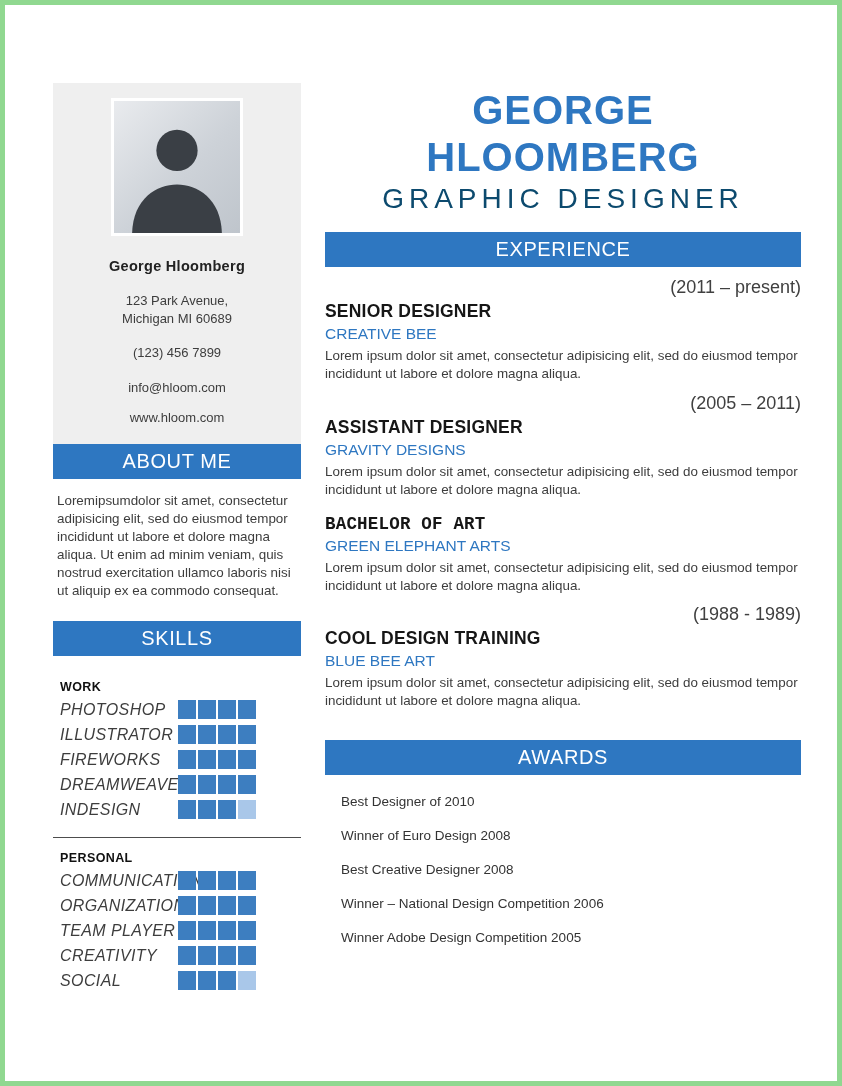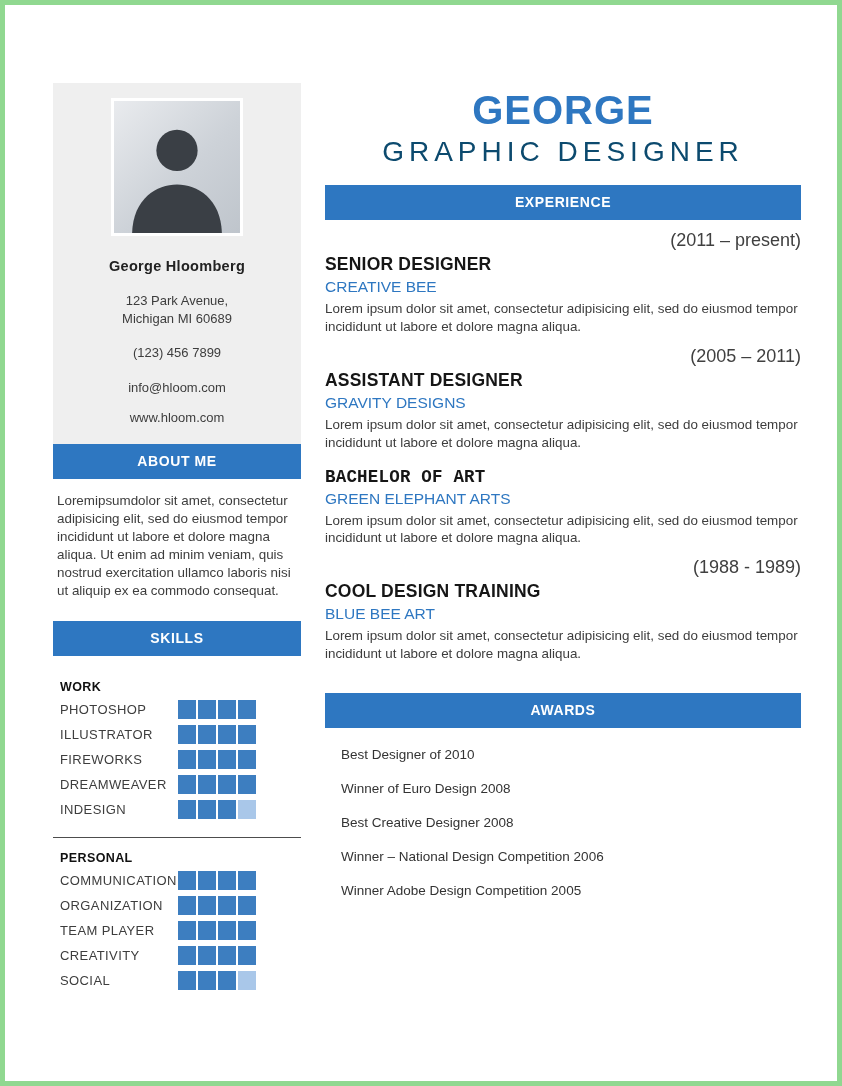--- a/index.html
+++ b/index.html
@@ -27,36 +27,36 @@
   }
   .photo-frame svg { position:absolute; bottom:-2px; left:0; width:100%; height:92%; }
   .person-name { margin-top:22px; font-size:14.5px; font-weight:bold; color:#222; letter-spacing:0.3px; }
   .contact-line { font-size:13px; color:#3d3d3d; line-height:1.35; }
   .contact-address { margin-top:18px; }
   .contact-phone { margin-top:17px; }
   .contact-email { margin-top:17px; }
   .contact-website { margin-top:13px; }
 
   .banner {
-    background:#2e77c1; color:#ffffff; font-weight:bold;
-    text-align:center; font-size:14px; letter-spacing:0.6px;
+    background:#2e77c1; color:#ffffff; font-weight:normal;
+    text-align:center; font-size:20px; letter-spacing:0.6px;
     height:35px; line-height:35px;
   }
   .about-text {
     margin:13px 4px 0; font-size:13.4px; line-height:1.34;
     color:#3d3d3d; text-align:left;
   }
   .skills-banner { margin-top:22px; }
 
   .skill-group { margin-top:24px; padding:0 7px; }
   .skill-group.with-divider { border-top:1px solid #4d4d4d; padding-top:13px; margin-top:18px; }
   .skill-group-title { font-size:12.5px; font-weight:bold; color:#111; letter-spacing:0.4px; }
   .skill-row { display:flex; align-items:center; margin-top:6px; }
   .skill-row:first-of-type { margin-top:10px; }
-  .skill-label { width:118px; font-size:13px; letter-spacing:0.4px; color:#3d3d3d; }
+  .skill-label { width:118px; font-size:16px; letter-spacing:0.4px; color:#3d3d3d;font-style:italic; }
   .skill-meter { display:flex; gap:2px; }
   .skill-meter .square { width:18px; height:19px; background:#3d7ec0; display:inline-block; }
   .skill-meter .square.light { background:#a9c7e9; }
 
   
   .main { position:absolute; left:320px; top:82px; width:476px; }
   .first-name, .last-name {
     font-size:40px; font-weight:bold; color:#2e77c1;
     text-align:center; letter-spacing:1px; line-height:1.18;
   }
@@ -203,20 +203,21 @@
             <span class="square light"></span>
           </span>
       </div>
     </div>
 
   </div>
 
   <div class="main">
 
     <div class="first-name">GEORGE</div>
+    <div class="last-name">HLOOMBERG</div>
     <div class="job-title">GRAPHIC DESIGNER</div>
 
     <div class="banner experience-banner">EXPERIENCE</div>
 
     <div class="exp-item">
       <div class="exp-date">(2011 – present)</div>
       <div class="exp-title">SENIOR DESIGNER</div>
       <div class="exp-company">CREATIVE BEE</div>
       <div class="exp-desc">Lorem ipsum dolor sit amet, consectetur adipisicing elit, sed do eiusmod tempor incididunt ut labore et dolore magna aliqua.</div>
     </div>

